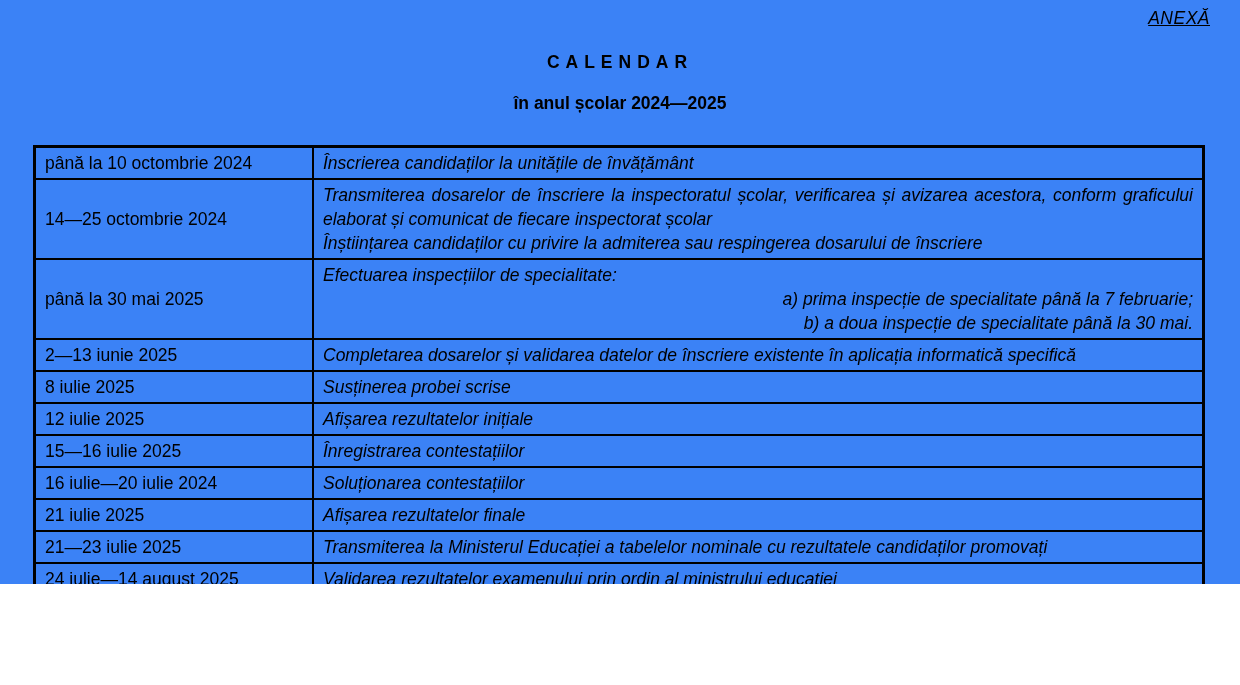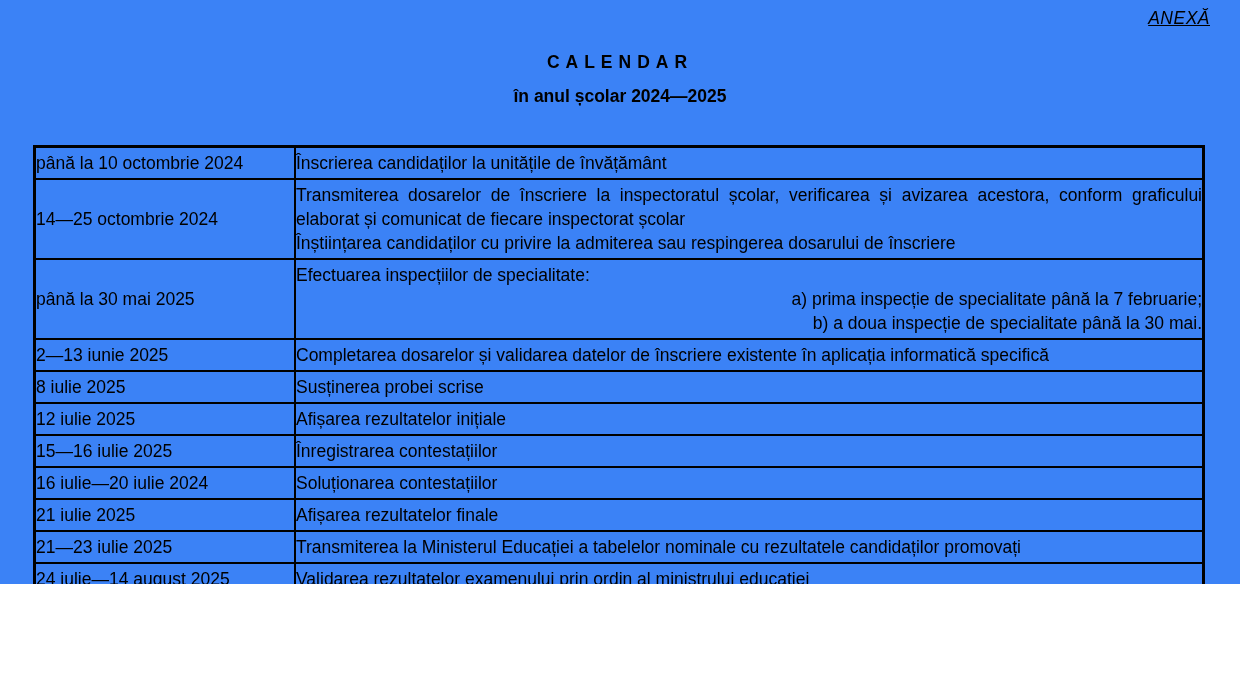--- a/index.html
+++ b/index.html
@@ -30,48 +30,49 @@
     top: 50px;
     left: 0;
     width: 100%;
     text-align: center;
     font-weight: bold;
     font-size: 17.5px;
     line-height: 24px;
   }
   .title-main {
     letter-spacing: 6px;
-    margin-bottom: 10px;
+    margin-bottom: 17px;
   }
   table.cal {
     position: absolute;
     top: 145px;
     left: 33px;
     width: 1172px;
     border-collapse: collapse;
     table-layout: fixed;
   }
   table.cal, table.cal td {
     border: 2px solid #000000;
   }
   table.cal {
     border-width: 3px;
   }
   td {
     font-size: 17.5px;
     line-height: 24px;
     vertical-align: middle;
-    padding: 3px 0;
+    padding: 3px 9px;
     overflow: hidden;
   }
   td.date-cell {
     width: 258px;
   }
   td.activity-cell .line {
     text-align: justify;
+    font-style: italic;
   }
   td.activity-cell .line.sub {
     padding-left: 55px;
     text-align: right;
   }
 </style>
 </head>
 <body>
 
 <div class="page">

